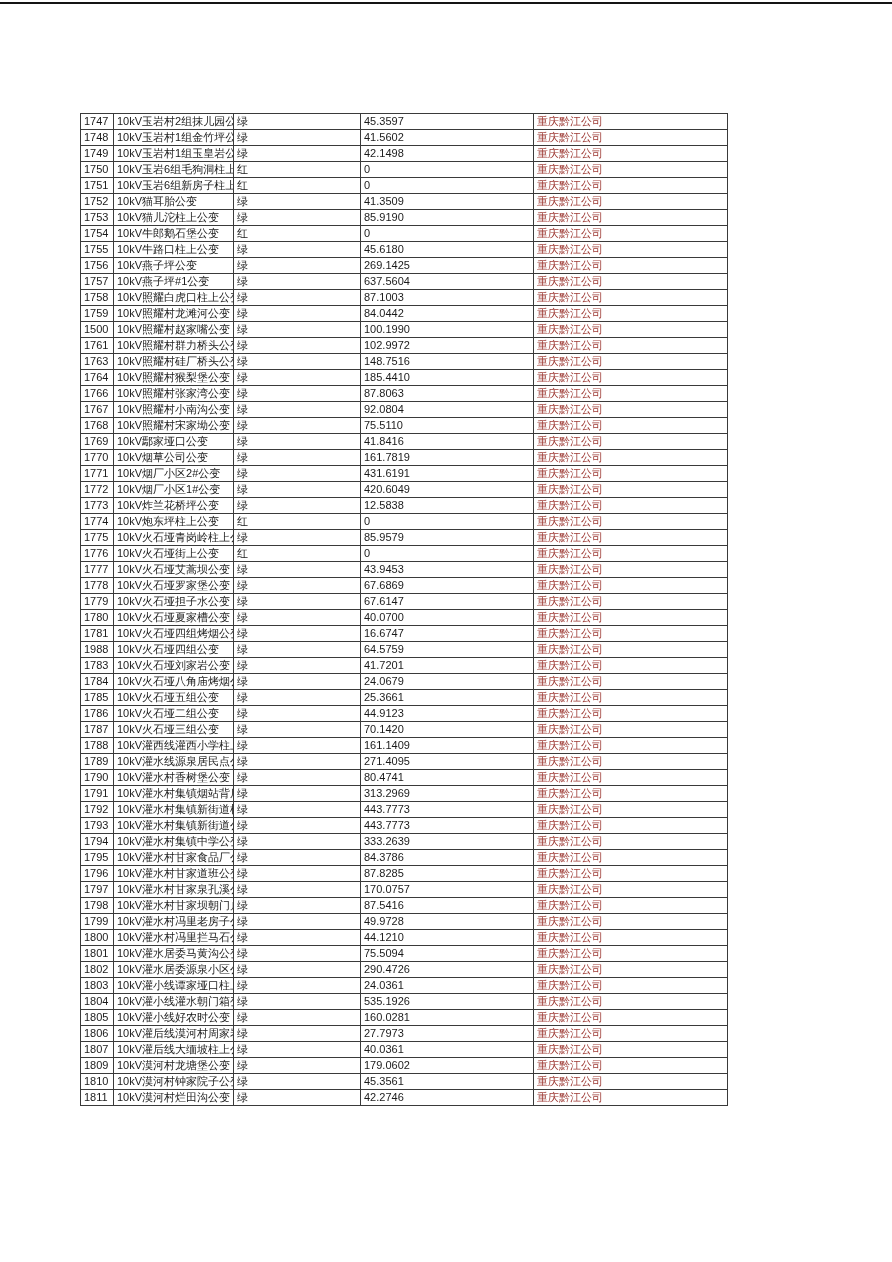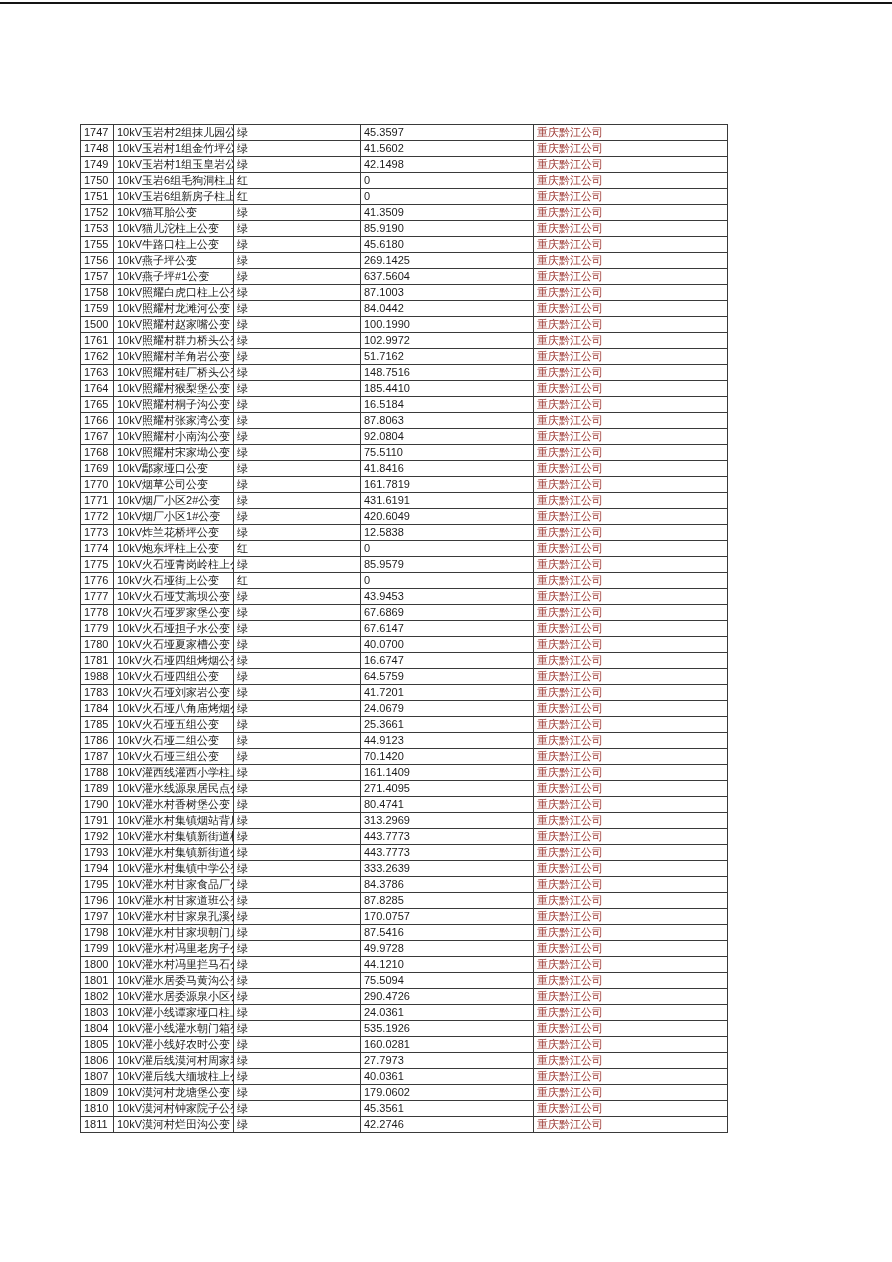--- a/index.html
+++ b/index.html
@@ -8,21 +8,21 @@
     background:#ffffff;
     font-family:"Liberation Sans", sans-serif;
     position:relative;
     overflow:hidden;
   }
   .top-rule{
     position:absolute;left:0;top:2px;width:892px;height:2px;
     background:#141414;
   }
   .sheet-table{
-    position:absolute;left:80px;top:124px;
+    position:absolute;left:80px;top:113px;
     border-collapse:collapse;
     table-layout:fixed;
     width:647px;
   }
   .sheet-table td{
     border:1px solid #3a3a3a;
     height:15px;
     padding:0 0 0 3px;
     font-size:11px;
     line-height:15px;
@@ -94,20 +94,27 @@
         <td class="c-company" style="color: rgb(158, 58, 52);">重庆黔江公司</td>
       </tr>
       <tr>
         <td class="c-num">1753</td>
         <td class="c-name">10kV猫儿沱柱上公变</td>
         <td class="c-status">绿</td>
         <td class="c-value">85.9190</td>
         <td class="c-company" style="color: rgb(158, 58, 52);">重庆黔江公司</td>
       </tr>
       <tr>
+        <td class="c-num">1754</td>
+        <td class="c-name">10kV牛郎鹅石堡公变</td>
+        <td class="c-status">红</td>
+        <td class="c-value">0</td>
+        <td class="c-company" style="color: rgb(158, 58, 52);">重庆黔江公司</td>
+      </tr>
+      <tr>
         <td class="c-num">1755</td>
         <td class="c-name">10kV牛路口柱上公变</td>
         <td class="c-status">绿</td>
         <td class="c-value">45.6180</td>
         <td class="c-company" style="color: rgb(158, 58, 52);">重庆黔江公司</td>
       </tr>
       <tr>
         <td class="c-num">1756</td>
         <td class="c-name">10kV燕子坪公变</td>
         <td class="c-status">绿</td>
@@ -143,45 +150,31 @@
         <td class="c-company" style="color: rgb(158, 58, 52);">重庆黔江公司</td>
       </tr>
       <tr>
         <td class="c-num">1761</td>
         <td class="c-name">10kV照耀村群力桥头公变</td>
         <td class="c-status">绿</td>
         <td class="c-value">102.9972</td>
         <td class="c-company" style="color: rgb(158, 58, 52);">重庆黔江公司</td>
       </tr>
       <tr>
-        <td class="c-num">1762</td>
-        <td class="c-name">10kV照耀村羊角岩公变</td>
-        <td class="c-status">绿</td>
-        <td class="c-value">51.7162</td>
-        <td class="c-company" style="color: rgb(158, 58, 52);">重庆黔江公司</td>
-      </tr>
-      <tr>
         <td class="c-num">1763</td>
         <td class="c-name">10kV照耀村硅厂桥头公变</td>
         <td class="c-status">绿</td>
         <td class="c-value">148.7516</td>
         <td class="c-company" style="color: rgb(158, 58, 52);">重庆黔江公司</td>
       </tr>
       <tr>
         <td class="c-num">1764</td>
         <td class="c-name">10kV照耀村猴梨堡公变</td>
         <td class="c-status">绿</td>
         <td class="c-value">185.4410</td>
-        <td class="c-company" style="color: rgb(158, 58, 52);">重庆黔江公司</td>
-      </tr>
-      <tr>
-        <td class="c-num">1765</td>
-        <td class="c-name">10kV照耀村桐子沟公变</td>
-        <td class="c-status">绿</td>
-        <td class="c-value">16.5184</td>
         <td class="c-company" style="color: rgb(158, 58, 52);">重庆黔江公司</td>
       </tr>
       <tr>
         <td class="c-num">1766</td>
         <td class="c-name">10kV照耀村张家湾公变</td>
         <td class="c-status">绿</td>
         <td class="c-value">87.8063</td>
         <td class="c-company" style="color: rgb(158, 58, 52);">重庆黔江公司</td>
       </tr>
       <tr>

